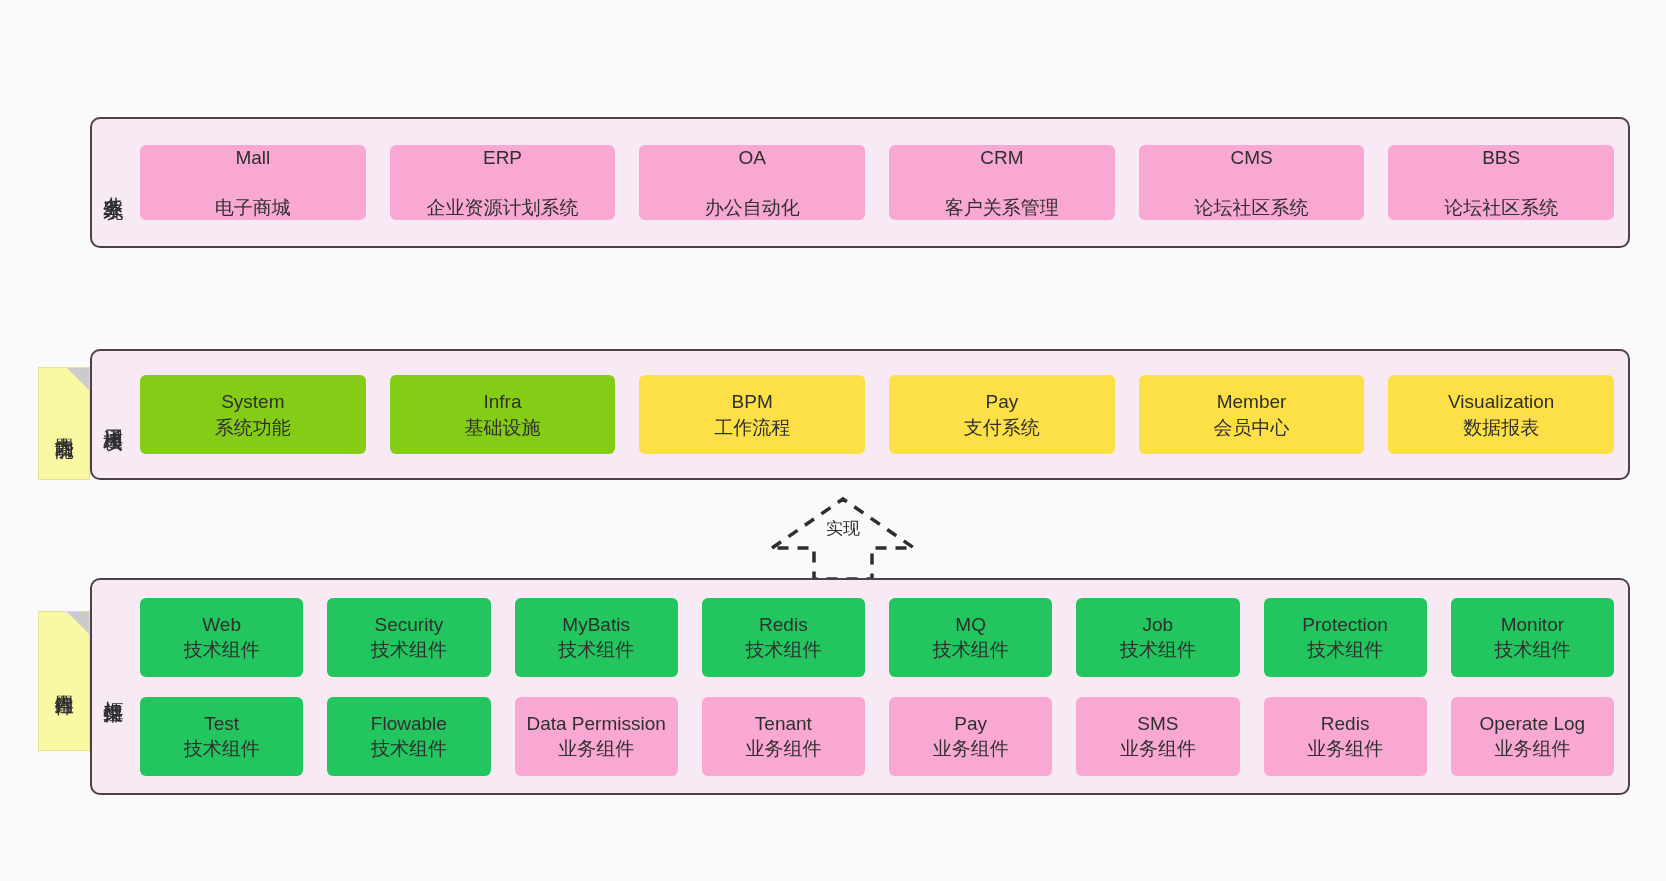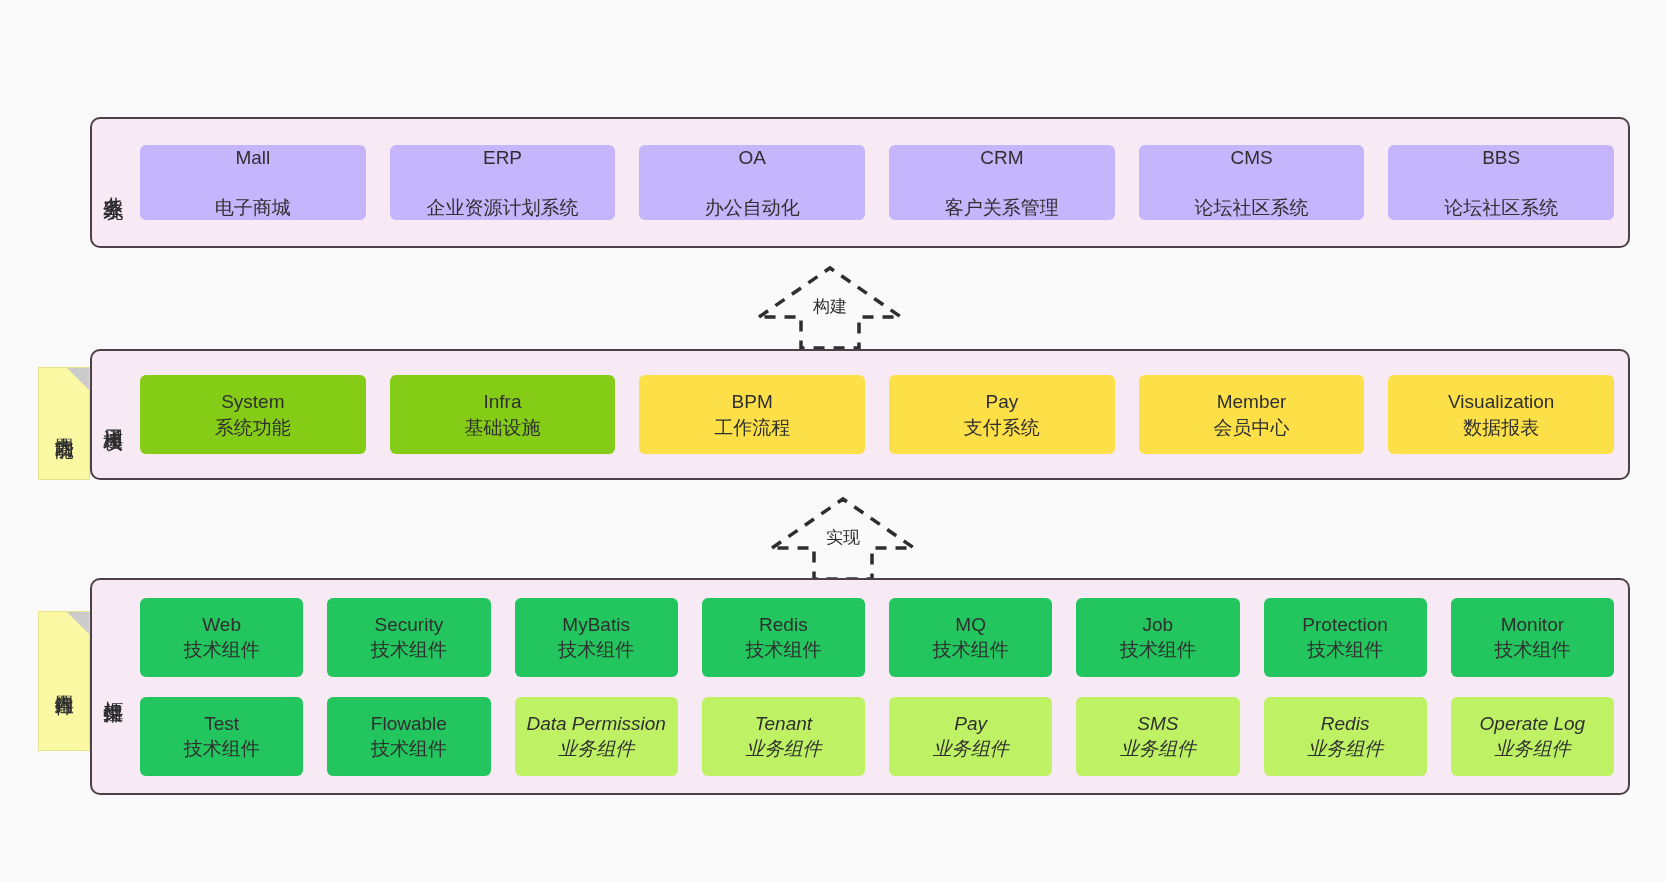--- a/index.html
+++ b/index.html
@@ -68,25 +68,25 @@
     line-height: 1.32;
     color: #2f2f2f;
     box-sizing: border-box;
     padding: 6px 4px;
   }
   .cell .en { white-space: nowrap; }
   .cell .cn { white-space: nowrap; }
   .cell.wrap .en { white-space: normal; }
 
   
-  .c-blue      { background: #c4b5fd; gap: 24px; }
+  .c-blue      { background: #f9a8d4; gap: 24px; }
   .c-red       { background: #84cc16; }
   .c-pink      { background: #fde047; }
   .c-green     { background: #22c55e; }
-  .c-lightgreen{ background: #bef264; font-style: italic; }
+  .c-lightgreen{ background: #f9a8d4; }
 
   
   #layer-business  { left: 90px;  top: 117px; width: 1540px; height: 131px; }
   #layer-business .cell { height: 75px; }
 
   #layer-common    { left: 90px;  top: 349px; width: 1540px; height: 131px; }
   #layer-common .cell { height: 79px; }
 
   #layer-framework { left: 90px;  top: 578px; width: 1540px; height: 217px; }
   #layer-framework .cell { height: 79px; }
@@ -131,21 +131,21 @@
     right: 0;
     text-align: center;
     font-size: 17px;
     color: #2e2e2e;
     background: transparent;
     white-space: nowrap;
   }
   #arrow-build  { left: 755px; top: 262px; width: 150px; height: 88px; }
   #arrow-build .arrow-label  { top: 33px; }
   #arrow-impl   { left: 768px; top: 493px; width: 150px; height: 88px; }
-  #arrow-impl .arrow-label   { top: 33px; }
+  #arrow-impl .arrow-label   { top: 24px; }
 </style>
 </head>
 <body>
 
 <div class="canvas">
 
   <div class="layer" id="layer-business">
     <div class="layer-title">业务系统</div>
     <div class="layer-body">
       <div class="row">
@@ -170,26 +170,20 @@
           <span class="cn">论坛社区系统</span>
         </div>
         <div class="cell c-blue">
           <span class="en">BBS</span>
           <span class="cn">论坛社区系统</span>
         </div>
       </div>
     </div>
   </div>
 
-  <div class="arrow" id="arrow-build">
-    <svg width="150" height="88" viewBox="0 0 150 88" fill="none">
-      <path d="M 4 55 L 75 6 L 146 55 L 104 55 L 104 86 L 46 86 L 46 55 Z" stroke="#2e2e2e" stroke-width="3.5" stroke-dasharray="11 9" fill="none" stroke-linejoin="miter"></path>
-    </svg>
-    <div class="arrow-label">构建</div>
-  </div>
 
   <div class="note" id="note-common">
     <span class="fold"></span>
     <span>内置功能</span>
   </div>
 
   <div class="layer" id="layer-common">
     <div class="layer-title">通用模块</div>
     <div class="layer-body">
       <div class="row">

